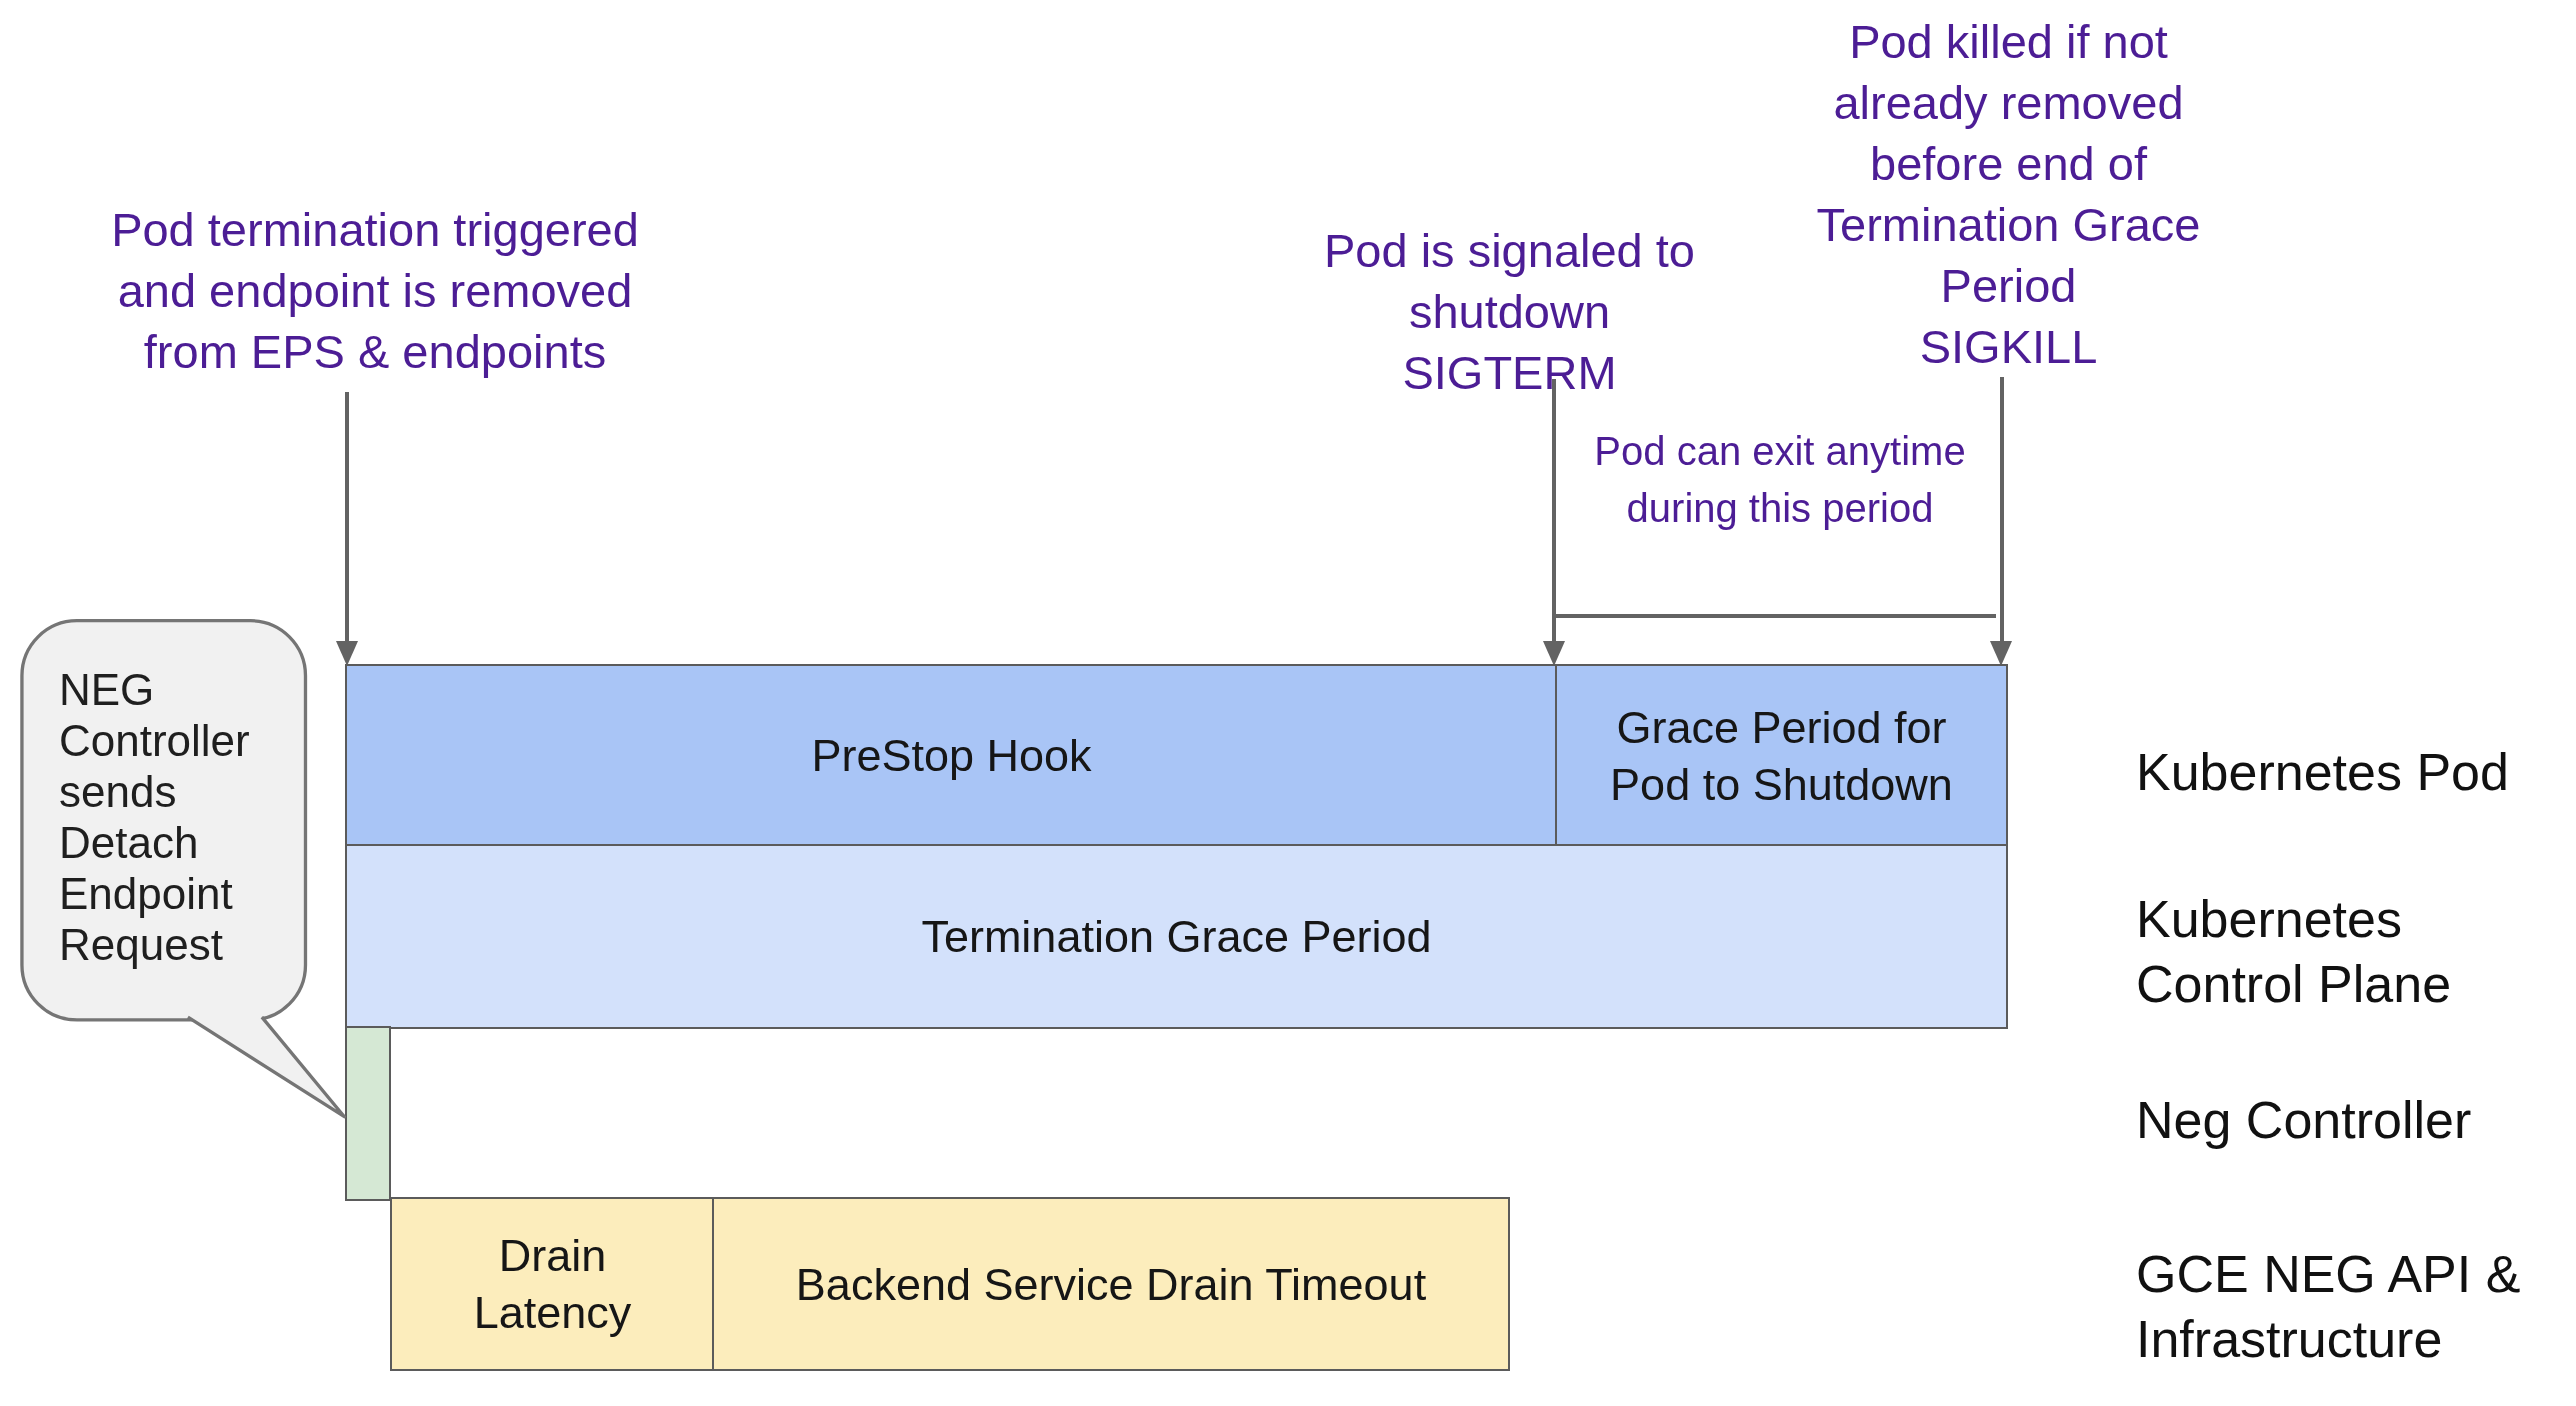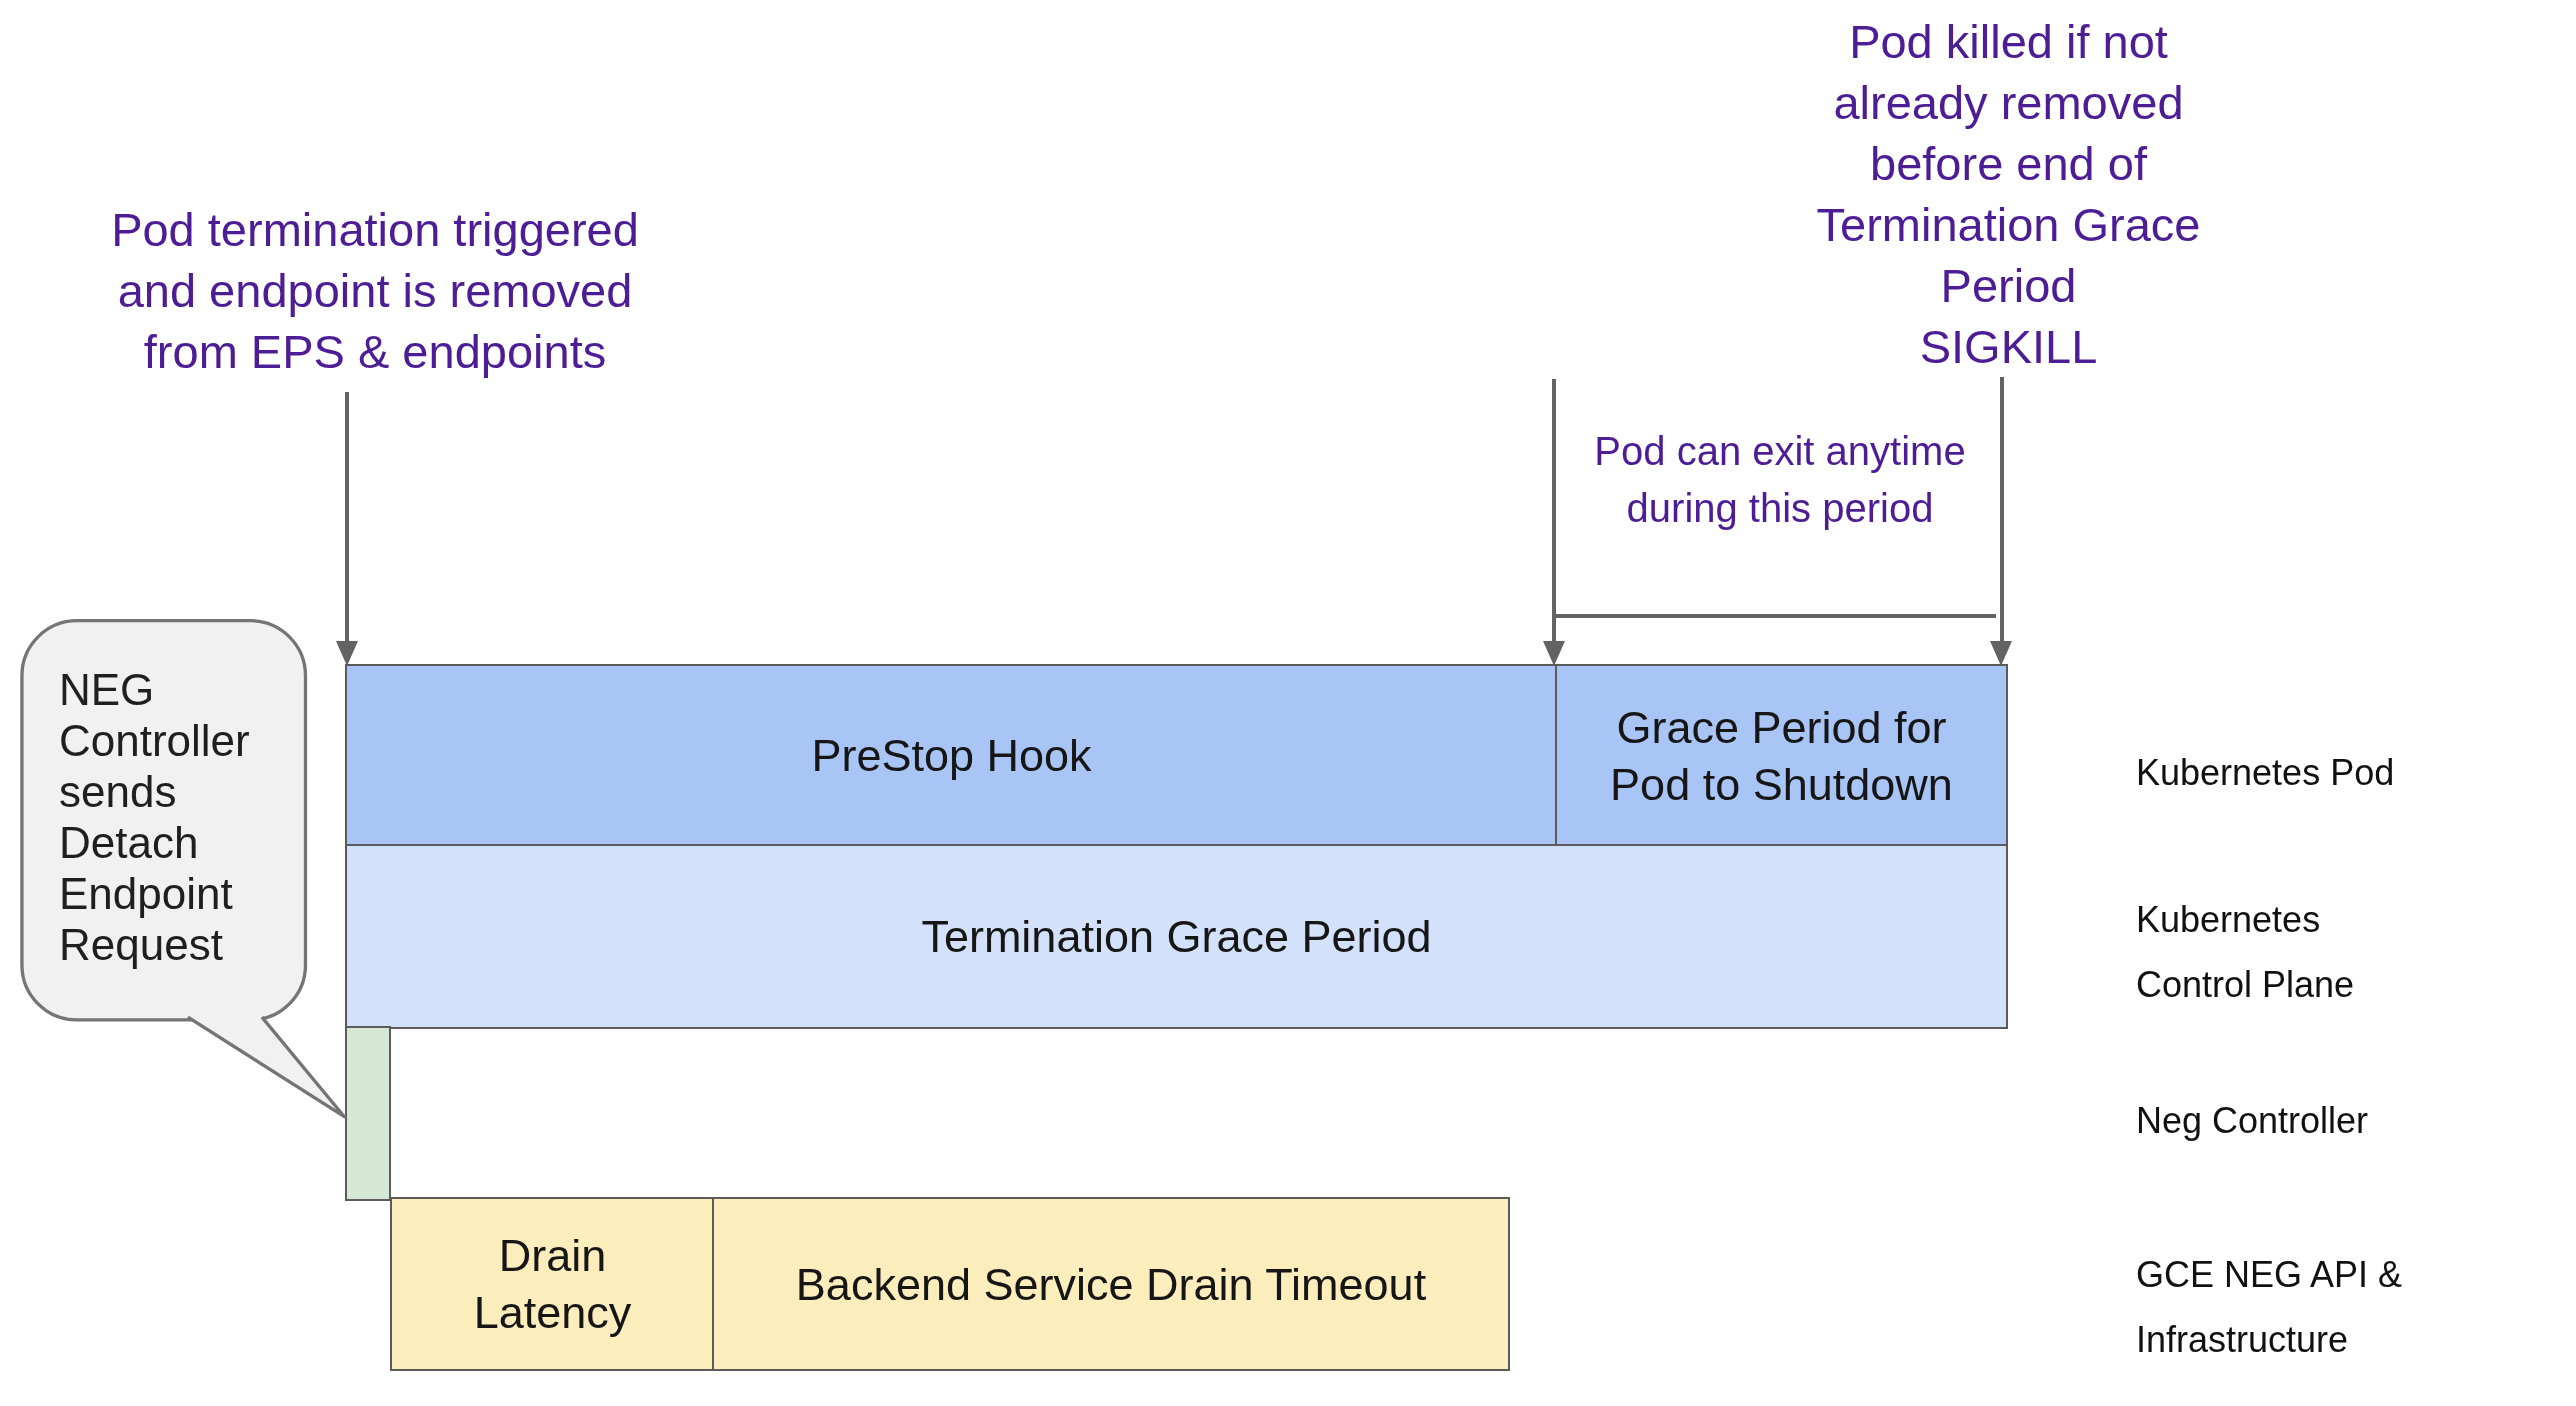--- a/index.html
+++ b/index.html
@@ -34,40 +34,43 @@
     box-sizing:border-box;
     display:flex;align-items:center;justify-content:center;
     text-align:center;
     font-size:45px;line-height:57px;
     white-space:pre-line;
     color:#161616;
   }
   .lane-label{
     position:absolute;
     left:2136px;
-    font-size:36px;line-height:65px;
+    font-size:52px;line-height:65px;
     white-space:pre-line;
     color:#111111;
   }
   #bubble-svg{position:absolute;left:0;top:597px;}
   #bubble-text{
     position:absolute;left:59px;top:664px;width:237px;
     font-size:44px;line-height:51px;
     white-space:pre-line;color:#1f1f1f;
   }
 </style>
 </head>
 <body>
 
 <div id="canvas">
 
   <div class="note" style="left:43px;top:199px;width:664px;">Pod termination triggered
 and endpoint is removed
 from EPS &amp; endpoints</div>
 
+  <div class="note" style="left:1225px;top:220px;width:569px;">Pod is signaled to
+shutdown
+SIGTERM</div>
 
   <div class="note" style="left:1724px;top:11.4px;width:569px;">Pod killed if not
 already removed
 before end of
 Termination Grace
 Period
 SIGKILL</div>
 
   <div class="note small" style="left:1562px;top:423px;width:436px;">Pod can exit anytime
 during this period</div>

